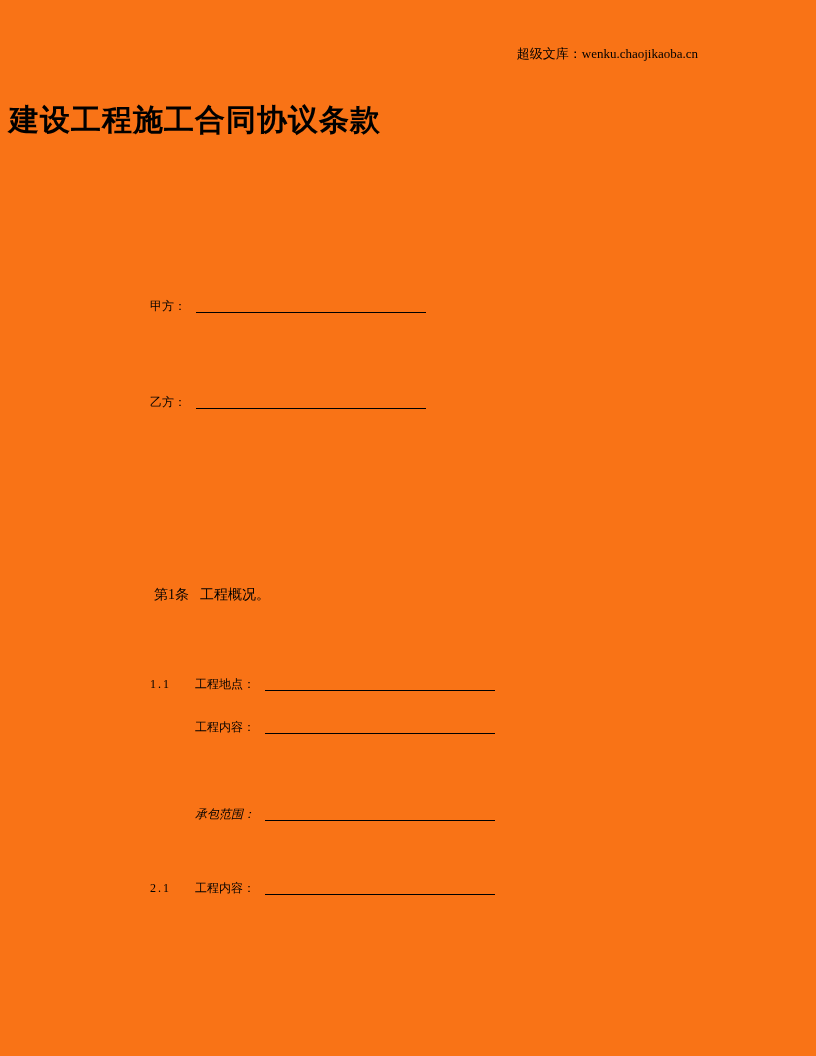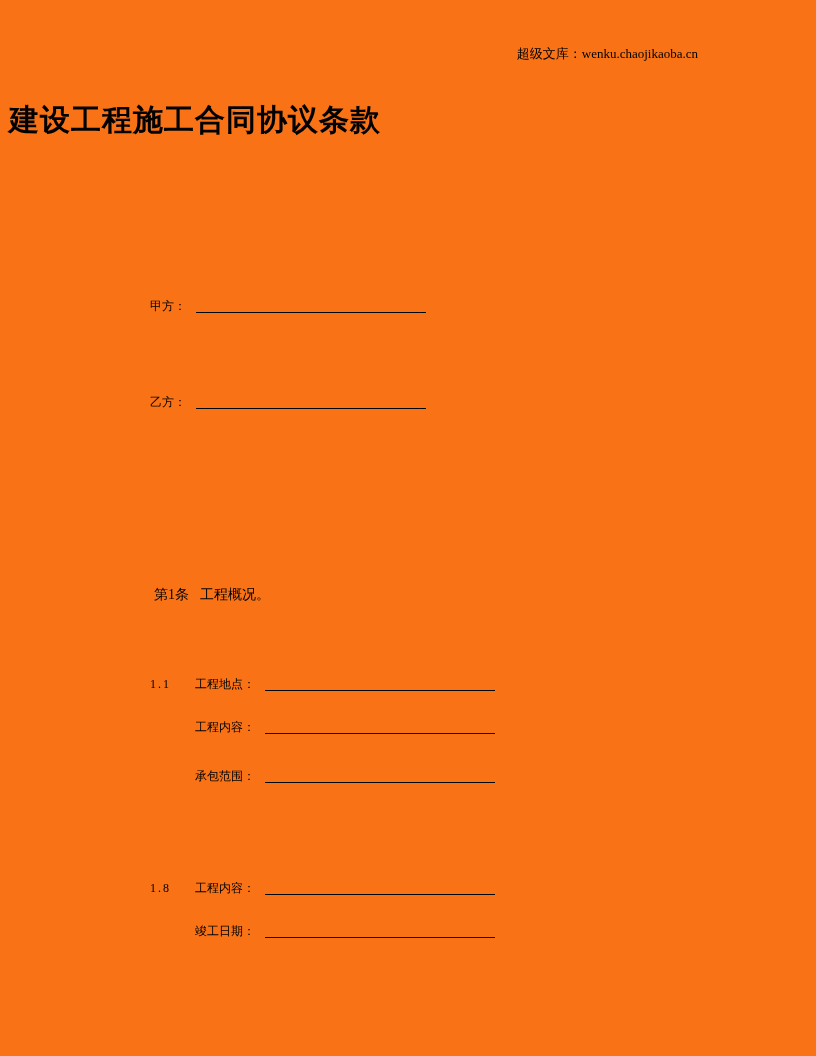--- a/index.html
+++ b/index.html
@@ -80,21 +80,21 @@
     white-space: nowrap;
   }
   .sec-title {
     margin-left: 11px;
   }
   .top-party-a   { top: 295px; }
   .top-party-b   { top: 391px; }
   .top-f11-0     { top: 673px; }
   .top-f11-1     { top: 716px; }
   .top-f11-2     { top: 760px; }
-  .top-f11-3     { top: 765px; }
+  .top-f11-3     { top: 803px; font-style: italic; }
   .top-f12-0     { top: 877px; }
   .top-f12-1     { top: 920px; }
 </style>
 </head>
 <body>
 
 <div class="page">
 
   <div class="watermark">超级文库：wenku.chaojikaoba.cn</div>
 
@@ -120,20 +120,17 @@
   <div class="row top-f11-1">
     <span class="num"></span><span>工程内容：</span><span class="blank"></span>
   </div>
 
 
   <div class="row top-f11-3">
     <span class="num"></span><span>承包范围：</span><span class="blank"></span>
   </div>
 
   <div class="row top-f12-0">
-    <span class="num">1.8</span><span>工程内容：</span><span class="blank"></span>
+    <span class="num">2.1</span><span>工程内容：</span><span class="blank"></span>
   </div>
 
-  <div class="row top-f12-1">
-    <span class="num"></span><span>竣工日期：</span><span class="blank"></span>
-  </div>
 
 </div>
 
 </body></html>

